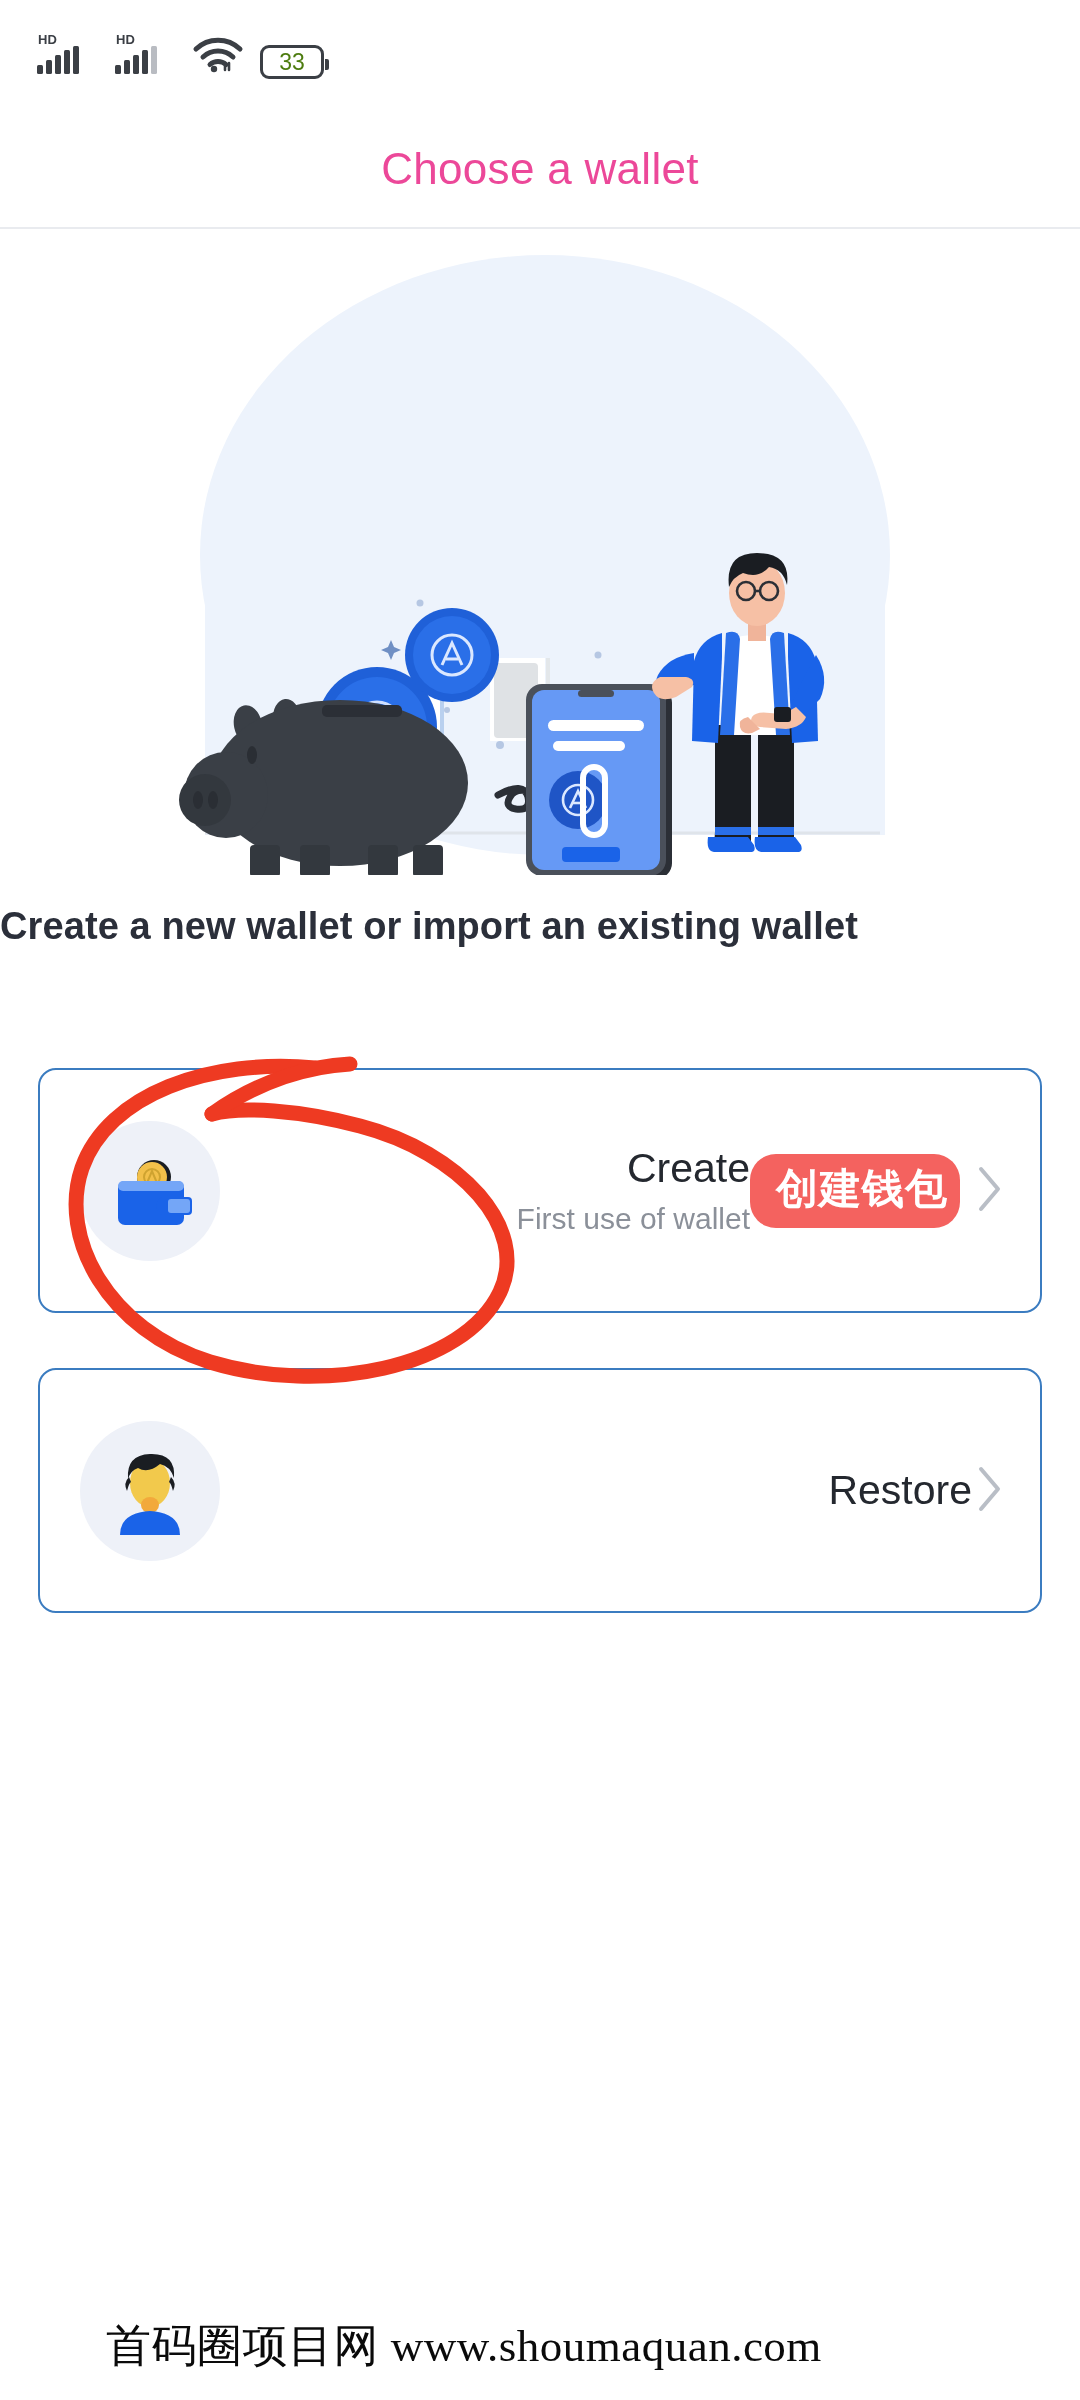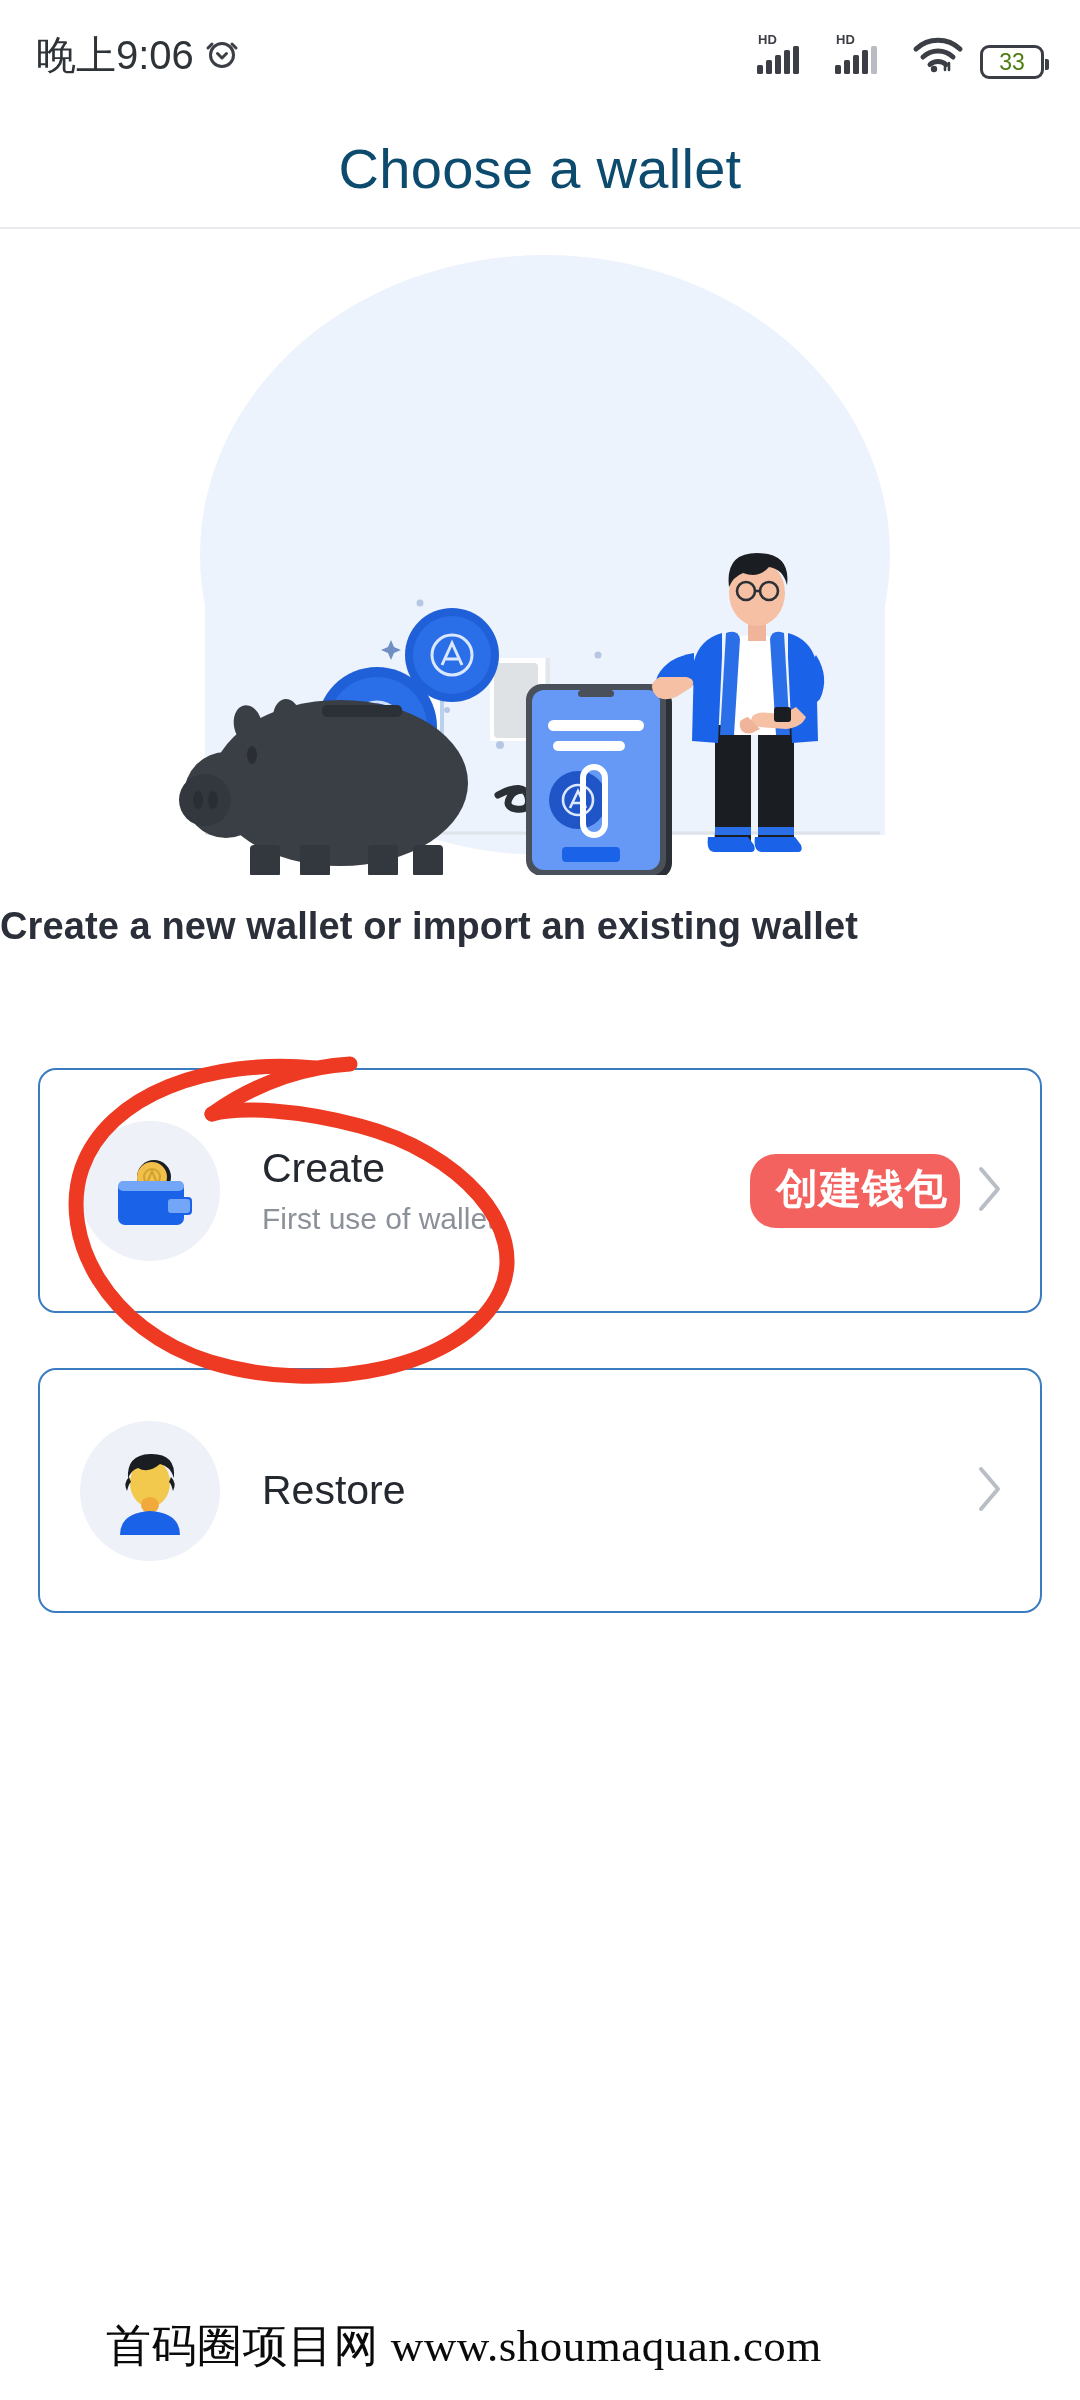--- a/index.html
+++ b/index.html
@@ -79,22 +79,22 @@
     position: absolute;
     top: 110px; left: 0;
     width: 1080px;
     height: 117px;
     display: flex;
     align-items: center;
     justify-content: center;
     background: #ffffff;
   }
   .header-title {
-    font-size: 56px;
-    color: #0c4a6e;
+    font-size: 44px;
+    color: #ec4899;
     font-weight: 400;
     letter-spacing: 0.3px;
   }
   .header-divider {
     position: absolute;
     top: 227px; left: 0;
     width: 1080px;
     height: 1.5px;
     background: #e9ebef;
   }
@@ -146,20 +146,21 @@
     align-items: center;
     justify-content: center;
     flex: 0 0 auto;
   }
   .card-texts {
     margin-left: 42px;
     display: flex;
     flex-direction: column;
     justify-content: center;
     flex: 1 1 auto;
+    align-items: flex-end;
   }
   .card-title {
     font-size: 41px;
     color: #24282f;
     font-weight: 400;
     line-height: 1.15;
   }
   .card-sub {
     font-size: 30px;
     color: #8b9099;
@@ -207,31 +208,20 @@
     font-weight: 400;
     letter-spacing: 0.5px;
   }
 </style>
 </head>
 <body>
 
 <div class="phone">
 
   <div class="statusbar">
-    <div class="sb-left">
-      <span class="sb-time">晚上9:06</span>
-      <span class="alarm-icon">
-        <svg width="36" height="36" viewBox="0 0 36 36">
-          <circle cx="18" cy="20" r="11.5" fill="none" stroke="#3b3f45" stroke-width="3"></circle>
-          <path d="M8 9 L4 13" stroke="#3b3f45" stroke-width="3" stroke-linecap="round" fill="none"></path>
-          <path d="M28 9 L32 13" stroke="#3b3f45" stroke-width="3" stroke-linecap="round" fill="none"></path>
-          <path d="M13.5 18.5 L18 23 L22.5 18.5" stroke="#3b3f45" stroke-width="3" fill="none" stroke-linecap="round" stroke-linejoin="round"></path>
-        </svg>
-      </span>
-    </div>
     <div class="sb-right">
       <span class="hd-signal">
         <svg width="62" height="44" viewBox="0 0 62 44">
           <text x="2" y="13" font-family="Liberation Sans, sans-serif" font-size="13" font-weight="bold" fill="#3b3f45">HD</text>
           <rect x="1" y="34" width="6" height="9" rx="1.5" fill="#3b3f45"></rect>
           <rect x="10" y="29" width="6" height="14" rx="1.5" fill="#3b3f45"></rect>
           <rect x="19" y="24" width="6" height="19" rx="1.5" fill="#3b3f45"></rect>
           <rect x="28" y="19" width="6" height="24" rx="1.5" fill="#3b3f45"></rect>
           <rect x="37" y="15" width="6" height="28" rx="1.5" fill="#3b3f45"></rect>
         </svg>

